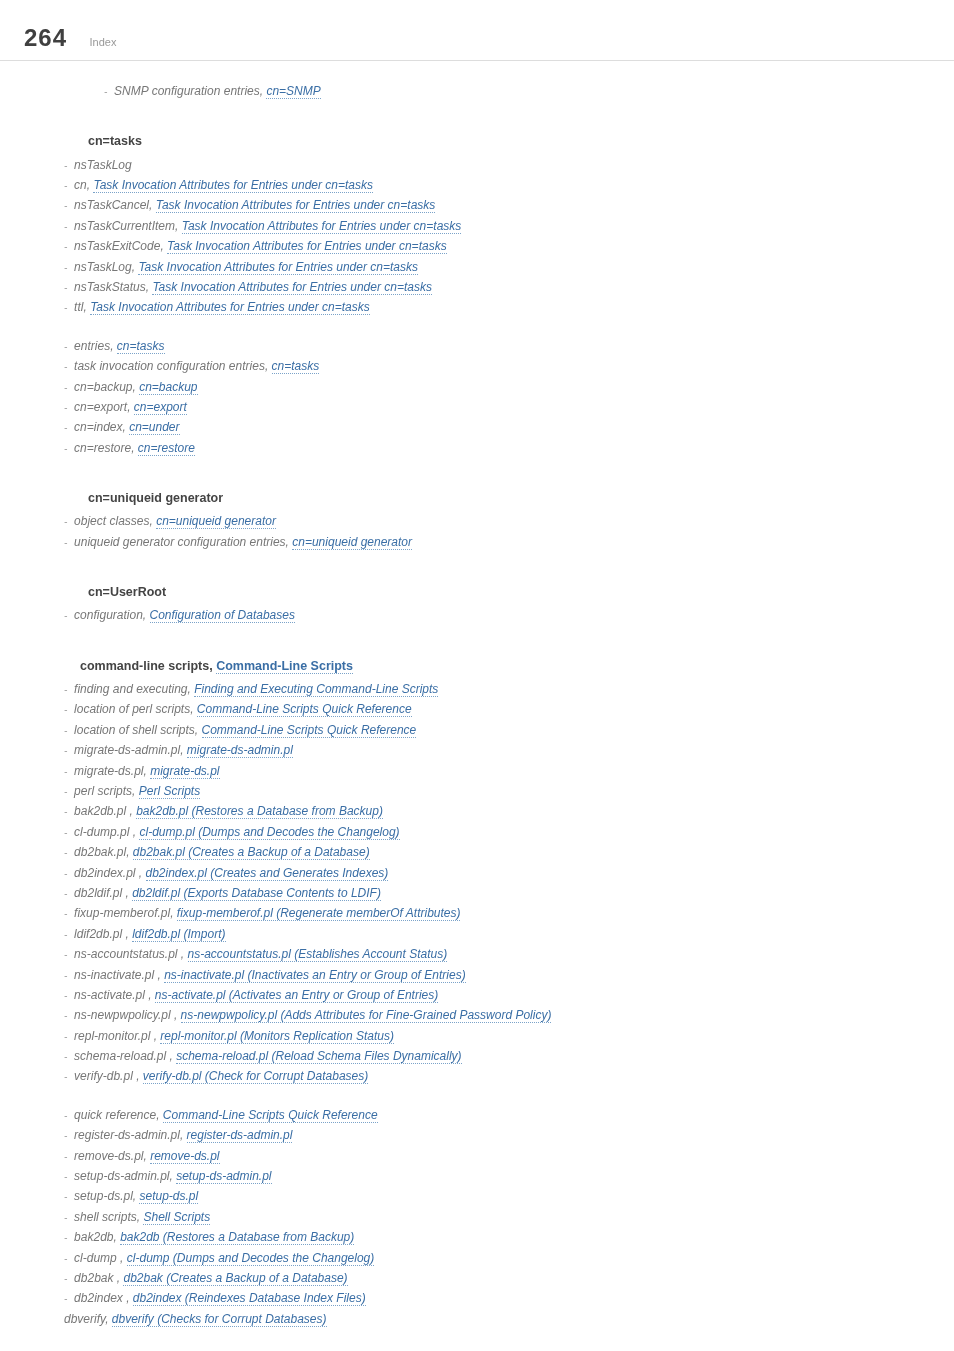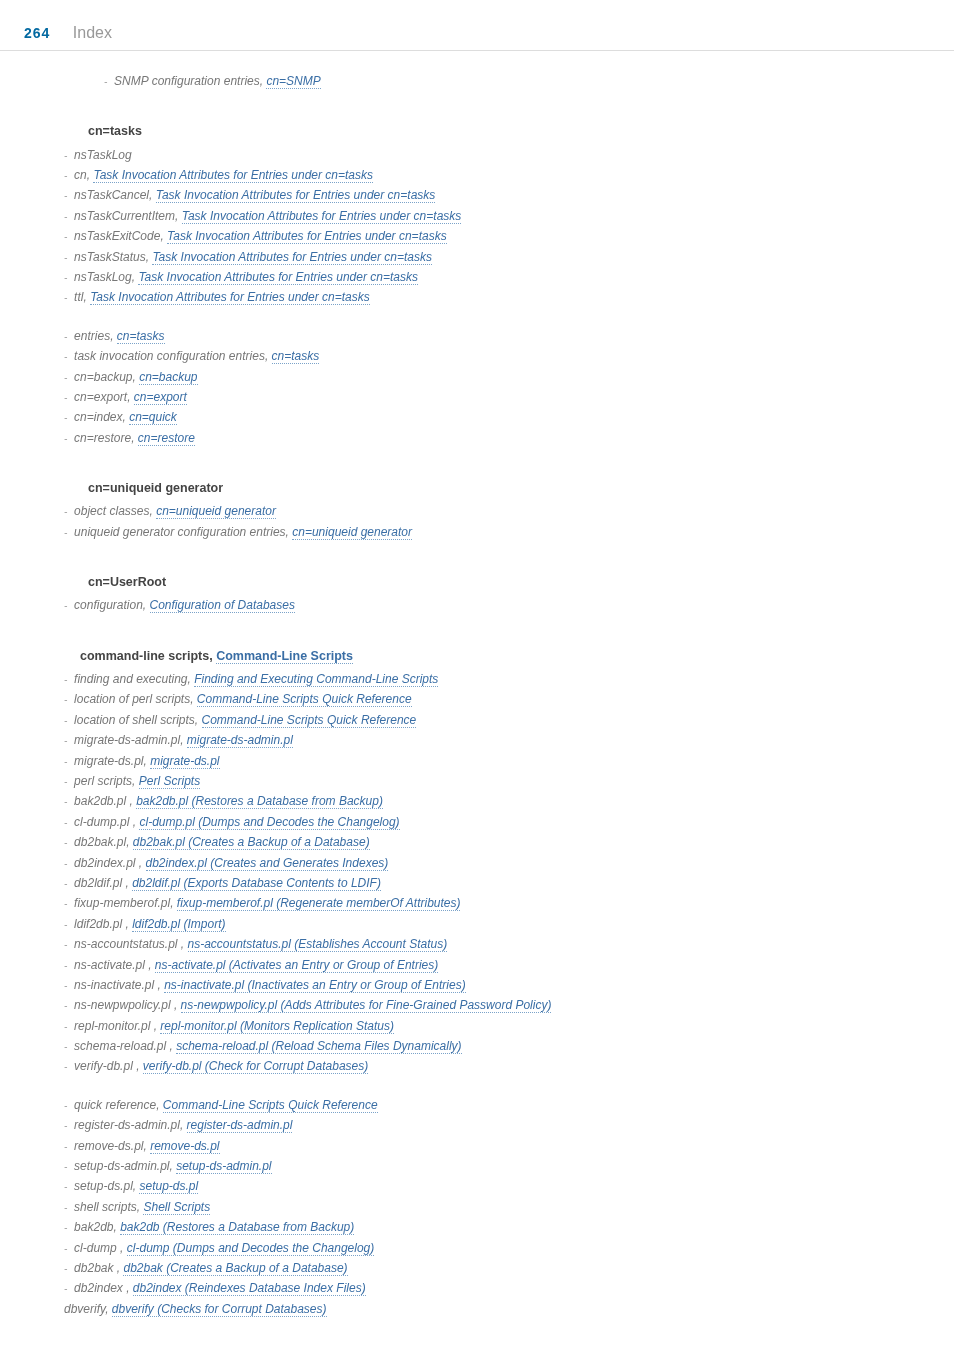--- a/index.html
+++ b/index.html
@@ -1,19 +1,19 @@
 <!DOCTYPE html>
 <html><head>
 <meta charset="utf-8">
 <style>
   * { box-sizing: border-box; margin: 0; padding: 0; }
   body { font-family: "Helvetica Neue", Arial, sans-serif; background: #fff; color: #333; width: 954px; }
   .page-header { padding: 24px 24px 8px 24px; border-bottom: 1px solid #ddd; }
-  .page-number { font-size: 14px; font-weight: bold; color: #0369a1; display: inline-block; margin-right: 18px; letter-spacing: 1px; }
-  .page-title { font-size: 16px; color: #999; display: inline-block; }
+  .page-number { font-size: 24px; font-weight: bold; color: #404040; display: inline-block; margin-right: 18px; letter-spacing: 1px; }
+  .page-title { font-size: 11px; color: #999; display: inline-block; }
   .content { padding: 20px 24px 40px 64px; font-size: 12px; line-height: 1.7; }
   .lvl0 { margin-left: 40px; }
   .lvl1 { margin-left: 80px; }
   .section-head { font-weight: bold; color: #444; margin-top: 30px; margin-bottom: 2px; font-size: 12.5px; }
   .bullet { color: #aaa; margin-right: 4px; font-size: 10px; }
   .plain { color: #777; }
   a.link { color: #3a6ea5; text-decoration: none; border-bottom: 1px dotted #7ba3c9; }
   .row { margin: 0; padding: 0; font-style: italic; }
 </style>
 </head>
@@ -27,28 +27,28 @@
 <div class="content" id="content">
     <div class="lvl0">
       <div class="row lvl0"><span class="bullet">- </span><span class="plain">SNMP configuration entries, </span><a href="#" class="link">cn=SNMP</a></div>
     </div>
     <div class="section-head" style="margin-left: 24px;">cn=tasks</div>
     <div class="row lvl0"><span class="bullet">- </span><span class="plain">nsTaskLog</span></div>
     <div class="row lvl1"><span class="bullet">- </span><span class="plain">cn, </span><a href="#" class="link">Task Invocation Attributes for Entries under cn=tasks</a></div>
     <div class="row lvl1"><span class="bullet">- </span><span class="plain">nsTaskCancel, </span><a href="#" class="link">Task Invocation Attributes for Entries under cn=tasks</a></div>
     <div class="row lvl1"><span class="bullet">- </span><span class="plain">nsTaskCurrentItem, </span><a href="#" class="link">Task Invocation Attributes for Entries under cn=tasks</a></div>
     <div class="row lvl1"><span class="bullet">- </span><span class="plain">nsTaskExitCode, </span><a href="#" class="link">Task Invocation Attributes for Entries under cn=tasks</a></div>
+    <div class="row lvl1"><span class="bullet">- </span><span class="plain">nsTaskLog, </span><a href="#" class="link">Task Invocation Attributes for Entries under cn=tasks</a></div>
     <div class="row lvl1"><span class="bullet">- </span><span class="plain">nsTaskStatus, </span><a href="#" class="link">Task Invocation Attributes for Entries under cn=tasks</a></div>
-    <div class="row lvl1"><span class="bullet">- </span><span class="plain">nsTaskLog, </span><a href="#" class="link">Task Invocation Attributes for Entries under cn=tasks</a></div>
     <div class="row lvl1"><span class="bullet">- </span><span class="plain">ttl, </span><a href="#" class="link">Task Invocation Attributes for Entries under cn=tasks</a></div>
     <div class="row lvl0" style="margin-top: 18px;"><span class="bullet">- </span><span class="plain">entries, </span><a href="#" class="link">cn=tasks</a></div>
     <div class="row lvl0"><span class="bullet">- </span><span class="plain">task invocation configuration entries, </span><a href="#" class="link">cn=tasks</a></div>
     <div class="row lvl1"><span class="bullet">- </span><span class="plain">cn=backup, </span><a href="#" class="link">cn=backup</a></div>
     <div class="row lvl1"><span class="bullet">- </span><span class="plain">cn=export, </span><a href="#" class="link">cn=export</a></div>
-    <div class="row lvl1"><span class="bullet">- </span><span class="plain">cn=index, </span><a href="#" class="link">cn=quick</a></div>
+    <div class="row lvl1"><span class="bullet">- </span><span class="plain">cn=index, </span><a href="#" class="link">cn=under</a></div>
     <div class="row lvl1"><span class="bullet">- </span><span class="plain">cn=restore, </span><a href="#" class="link">cn=restore</a></div>
     <div class="section-head" style="margin-left: 24px;">cn=uniqueid generator</div>
     <div class="row lvl0"><span class="bullet">- </span><span class="plain">object classes, </span><a href="#" class="link">cn=uniqueid generator</a></div>
     <div class="row lvl0"><span class="bullet">- </span><span class="plain">uniqueid generator configuration entries, </span><a href="#" class="link">cn=uniqueid generator</a></div>
     <div class="section-head" style="margin-left: 24px;">cn=UserRoot</div>
     <div class="row lvl0"><span class="bullet">- </span><span class="plain">configuration, </span><a href="#" class="link">Configuration of Databases</a></div>
     <div class="section-head" style="margin-left: 16px;"><span>command-line scripts, </span><a href="#" class="link" style="font-weight: bold;">Command-Line Scripts</a></div>
     <div class="row lvl0"><span class="bullet">- </span><span class="plain">finding and executing, </span><a href="#" class="link">Finding and Executing Command-Line Scripts</a></div>
     <div class="row lvl0"><span class="bullet">- </span><span class="plain">location of perl scripts, </span><a href="#" class="link">Command-Line Scripts Quick Reference</a></div>
     <div class="row lvl0"><span class="bullet">- </span><span class="plain">location of shell scripts, </span><a href="#" class="link">Command-Line Scripts Quick Reference</a></div>
@@ -56,22 +56,22 @@
     <div class="row lvl0"><span class="bullet">- </span><span class="plain">migrate-ds.pl, </span><a href="#" class="link">migrate-ds.pl</a></div>
     <div class="row lvl0"><span class="bullet">- </span><span class="plain">perl scripts, </span><a href="#" class="link">Perl Scripts</a></div>
     <div class="row lvl1"><span class="bullet">- </span><span class="plain">bak2db.pl , </span><a href="#" class="link">bak2db.pl (Restores a Database from Backup)</a></div>
     <div class="row lvl1"><span class="bullet">- </span><span class="plain">cl-dump.pl , </span><a href="#" class="link">cl-dump.pl (Dumps and Decodes the Changelog)</a></div>
     <div class="row lvl1"><span class="bullet">- </span><span class="plain">db2bak.pl, </span><a href="#" class="link">db2bak.pl (Creates a Backup of a Database)</a></div>
     <div class="row lvl1"><span class="bullet">- </span><span class="plain">db2index.pl , </span><a href="#" class="link">db2index.pl (Creates and Generates Indexes)</a></div>
     <div class="row lvl1"><span class="bullet">- </span><span class="plain">db2ldif.pl , </span><a href="#" class="link">db2ldif.pl (Exports Database Contents to LDIF)</a></div>
     <div class="row lvl1"><span class="bullet">- </span><span class="plain">fixup-memberof.pl, </span><a href="#" class="link">fixup-memberof.pl (Regenerate memberOf Attributes)</a></div>
     <div class="row lvl1"><span class="bullet">- </span><span class="plain">ldif2db.pl , </span><a href="#" class="link">ldif2db.pl (Import)</a></div>
     <div class="row lvl1"><span class="bullet">- </span><span class="plain">ns-accountstatus.pl , </span><a href="#" class="link">ns-accountstatus.pl (Establishes Account Status)</a></div>
+    <div class="row lvl1"><span class="bullet">- </span><span class="plain">ns-inactivate.pl , </span><a href="#" class="link">ns-inactivate.pl (Inactivates an Entry or Group of Entries)</a></div>
     <div class="row lvl1"><span class="bullet">- </span><span class="plain">ns-activate.pl , </span><a href="#" class="link">ns-activate.pl (Activates an Entry or Group of Entries)</a></div>
-    <div class="row lvl1"><span class="bullet">- </span><span class="plain">ns-inactivate.pl , </span><a href="#" class="link">ns-inactivate.pl (Inactivates an Entry or Group of Entries)</a></div>
     <div class="row lvl1" style="max-width: 520px;"><span class="bullet">- </span><span class="plain">ns-newpwpolicy.pl , </span><a href="#" class="link">ns-newpwpolicy.pl (Adds Attributes for Fine-Grained Password Policy)</a></div>
     <div class="row lvl1"><span class="bullet">- </span><span class="plain">repl-monitor.pl , </span><a href="#" class="link">repl-monitor.pl (Monitors Replication Status)</a></div>
     <div class="row lvl1"><span class="bullet">- </span><span class="plain">schema-reload.pl , </span><a href="#" class="link">schema-reload.pl (Reload Schema Files Dynamically)</a></div>
     <div class="row lvl1"><span class="bullet">- </span><span class="plain">verify-db.pl , </span><a href="#" class="link">verify-db.pl (Check for Corrupt Databases)</a></div>
     <div class="row lvl0" style="margin-top: 18px;"><span class="bullet">- </span><span class="plain">quick reference, </span><a href="#" class="link">Command-Line Scripts Quick Reference</a></div>
     <div class="row lvl0"><span class="bullet">- </span><span class="plain">register-ds-admin.pl, </span><a href="#" class="link">register-ds-admin.pl</a></div>
     <div class="row lvl0"><span class="bullet">- </span><span class="plain">remove-ds.pl, </span><a href="#" class="link">remove-ds.pl</a></div>
     <div class="row lvl0"><span class="bullet">- </span><span class="plain">setup-ds-admin.pl, </span><a href="#" class="link">setup-ds-admin.pl</a></div>
     <div class="row lvl0"><span class="bullet">- </span><span class="plain">setup-ds.pl, </span><a href="#" class="link">setup-ds.pl</a></div>
     <div class="row lvl0"><span class="bullet">- </span><span class="plain">shell scripts, </span><a href="#" class="link">Shell Scripts</a></div>

